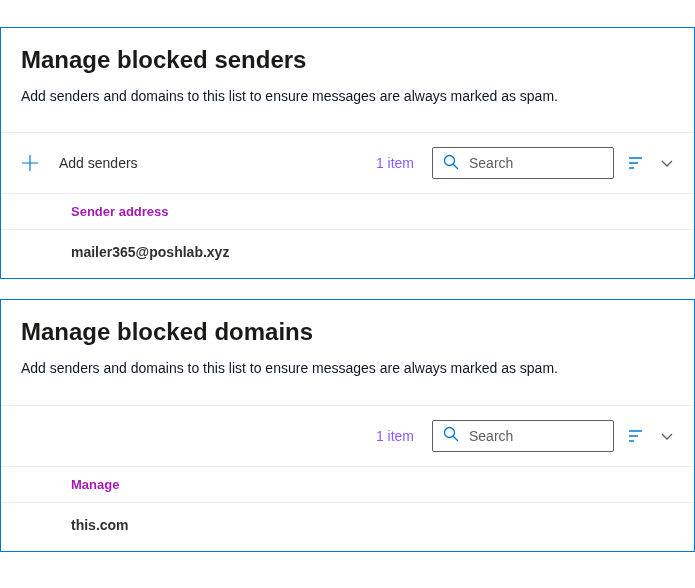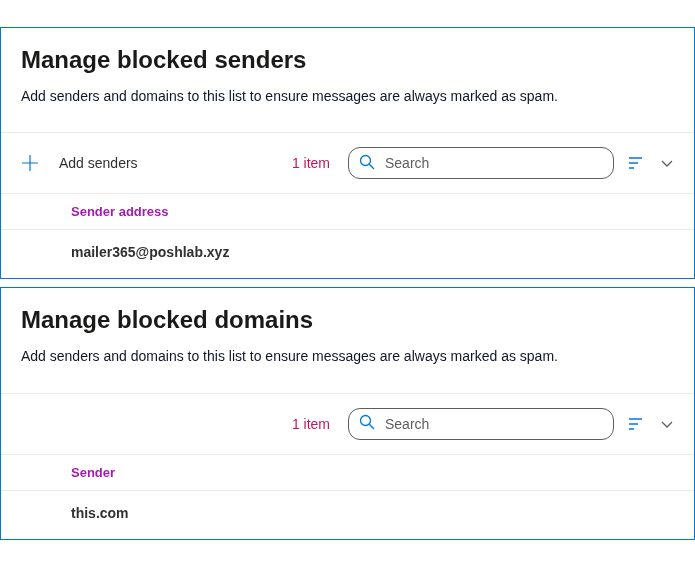--- a/index.html
+++ b/index.html
@@ -8,21 +8,21 @@
       background: #fff;
       color: #323130;
       font-size: 14px;
       width: 695px;
     }
     .panel {
       border: 1px solid #0078d4;
       padding-bottom: 4px;
       margin-top: 27px;
     }
-    .panel + .panel { margin-top: 8px; }
+    .panel + .panel { margin-top: 20px; }
     .panel-inner {
       padding: 18px 20px 0 20px;
     }
     h1.title {
       font-size: 24px;
       font-weight: 700;
       color: #1b1a19;
       margin-bottom: 12px;
     }
     .desc {
@@ -47,32 +47,32 @@
       cursor: pointer;
       color: #323130;
       font-size: 14px;
     }
     .plus-icon {
       color: #0078d4;
       display: inline-flex;
     }
     .spacer { flex: 1 1 auto; }
     .count {
-      color: #be185d;
+      color: #8b5cf6;
       font-size: 14px;
       padding-right: 4px;
     }
     .search-box {
       display: flex;
       align-items: center;
       border: 1px solid #605e5c;
-      width: 266px;
+      width: 182px;
       height: 32px;
       padding: 0 8px 0 10px;
-      border-radius: 12px;
+      border-radius: 2px;
     }
     .search-box svg { color: #0078d4; flex-shrink:0; }
     .search-box input {
       border: none;
       outline: none;
       font-size: 14px;
       width: 100%;
       padding-left: 10px;
       color: #323130;
     }
@@ -165,15 +165,15 @@
           <line x1="1" y1="14" x2="6" y2="14" stroke="currentColor" stroke-width="1.5"></line>
         </svg>
     </span>
     <span class="chevron-icon">
       <svg width="14" height="14" viewBox="0 0 14 14" fill="none">
           <path d="M2 5l5 5 5-5" stroke="currentColor" stroke-width="1.3" fill="none"></path>
         </svg>
     </span>
   </div>
   <div class="divider"></div>
-  <div class="column-header">Sender</div>
+  <div class="column-header">Manage</div>
   <div class="row">this.com</div>
 </div>
 
 </body></html>

